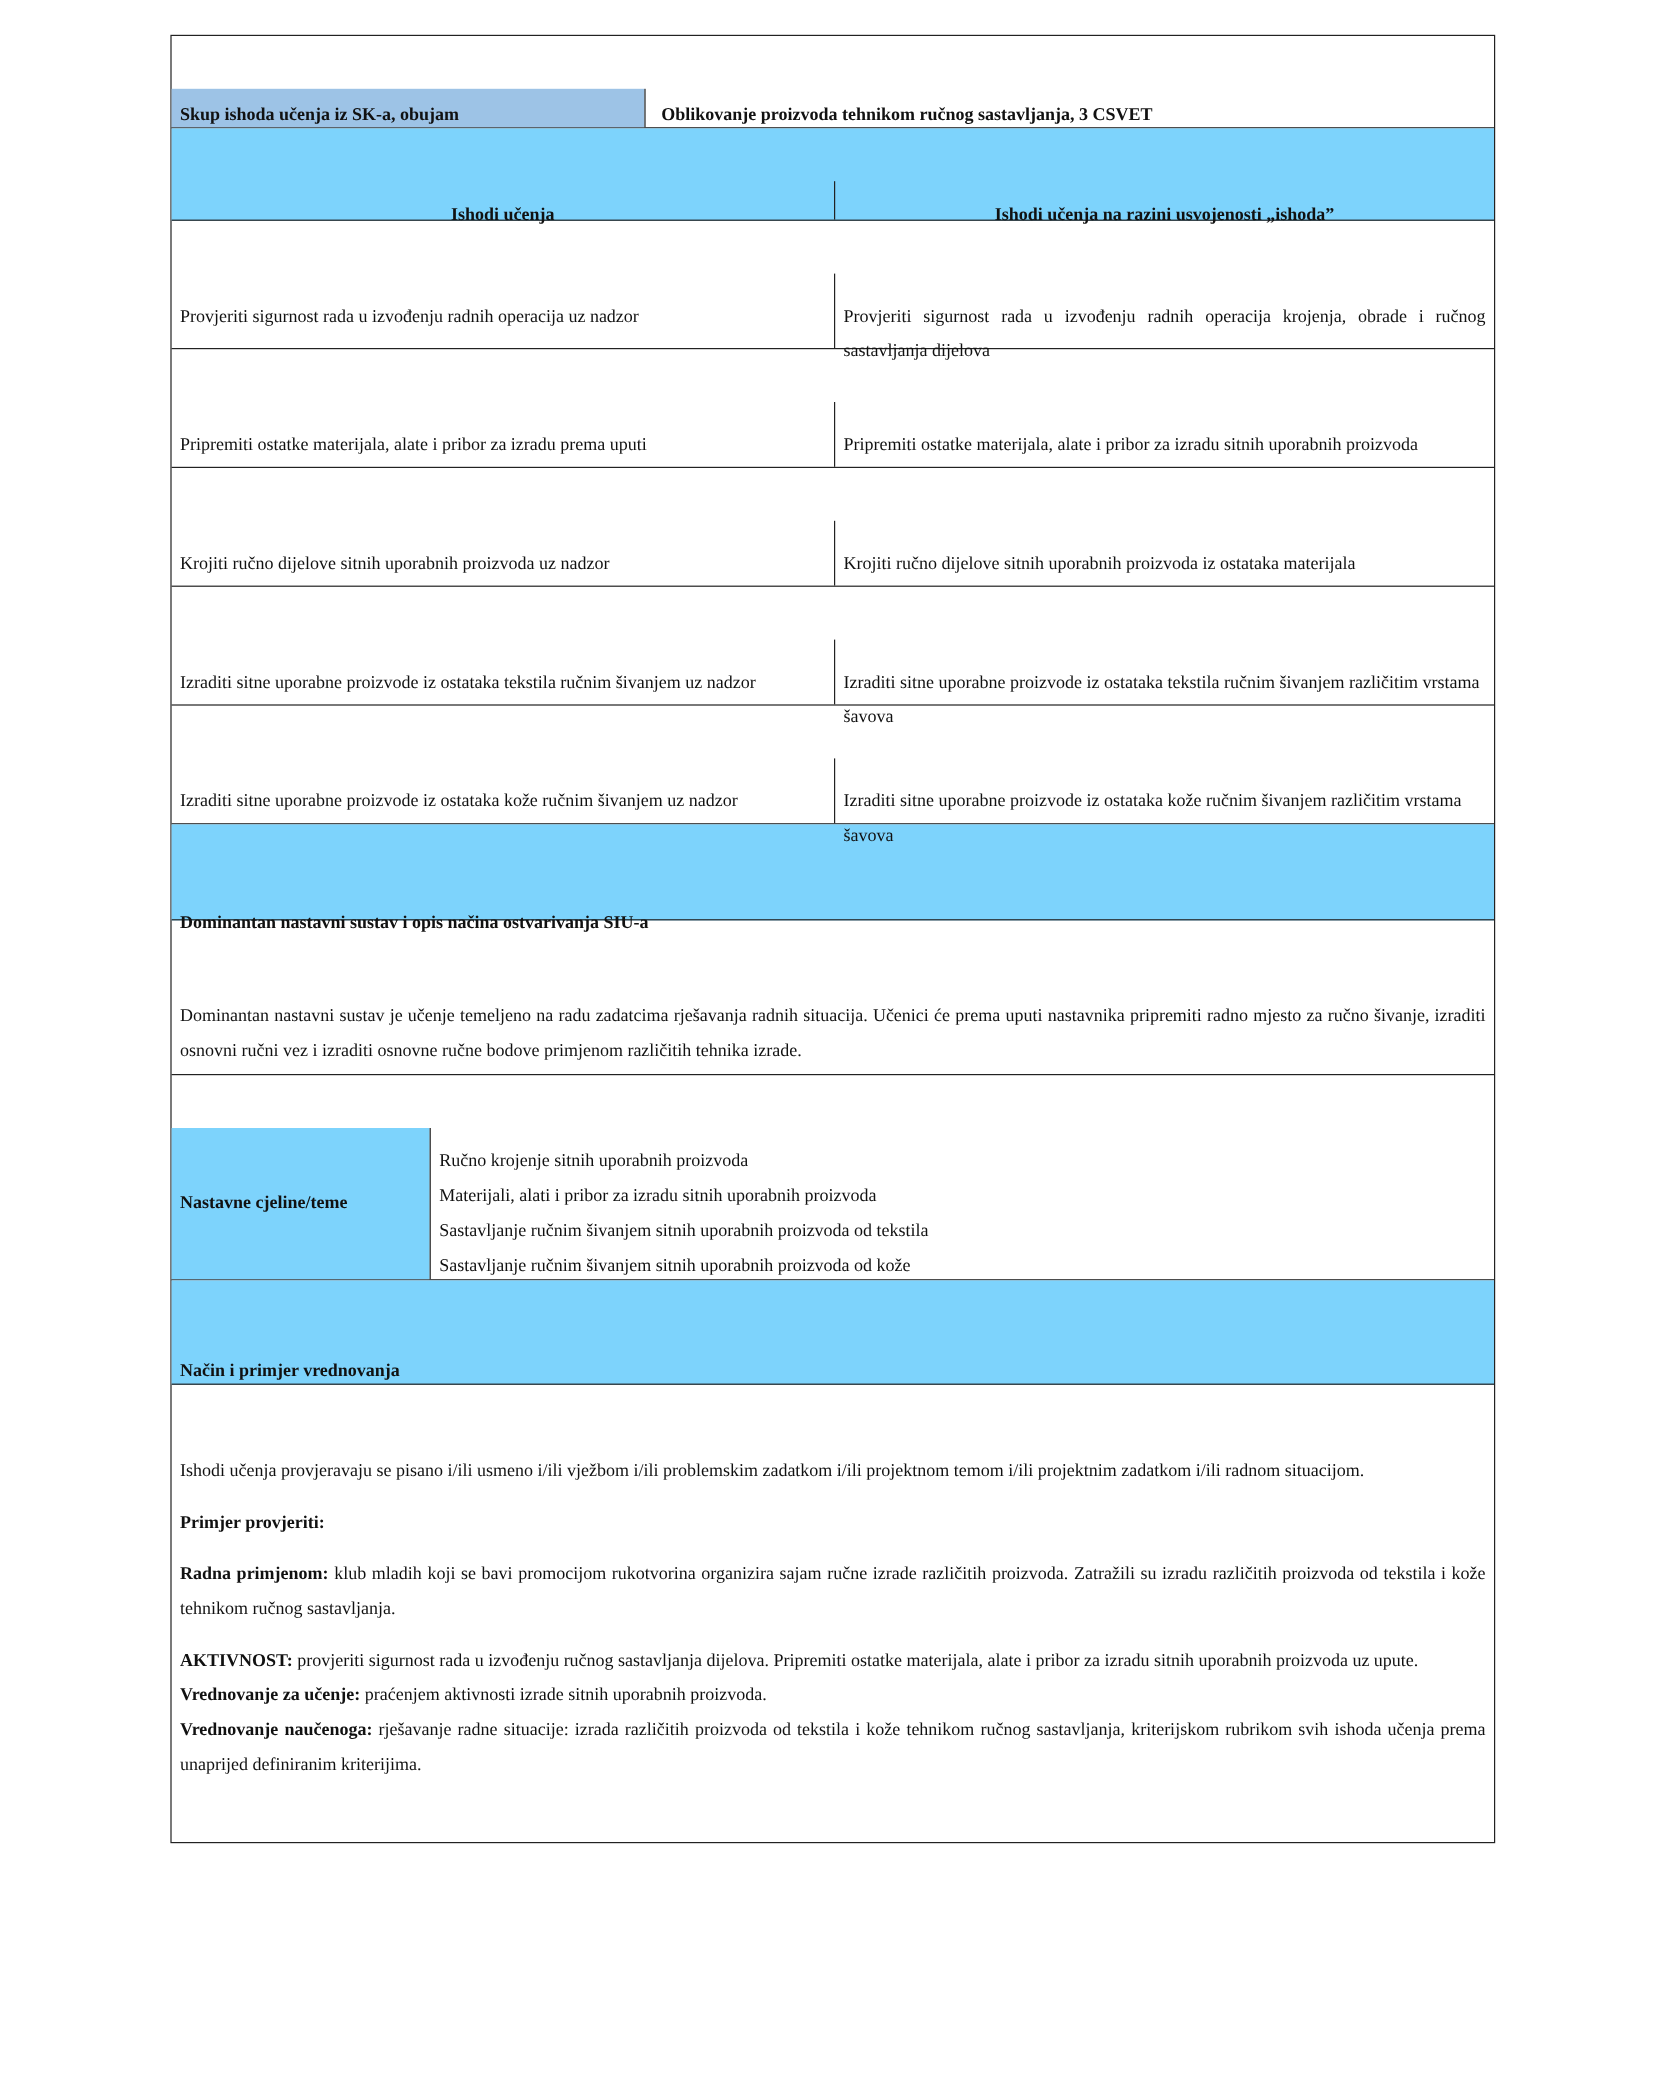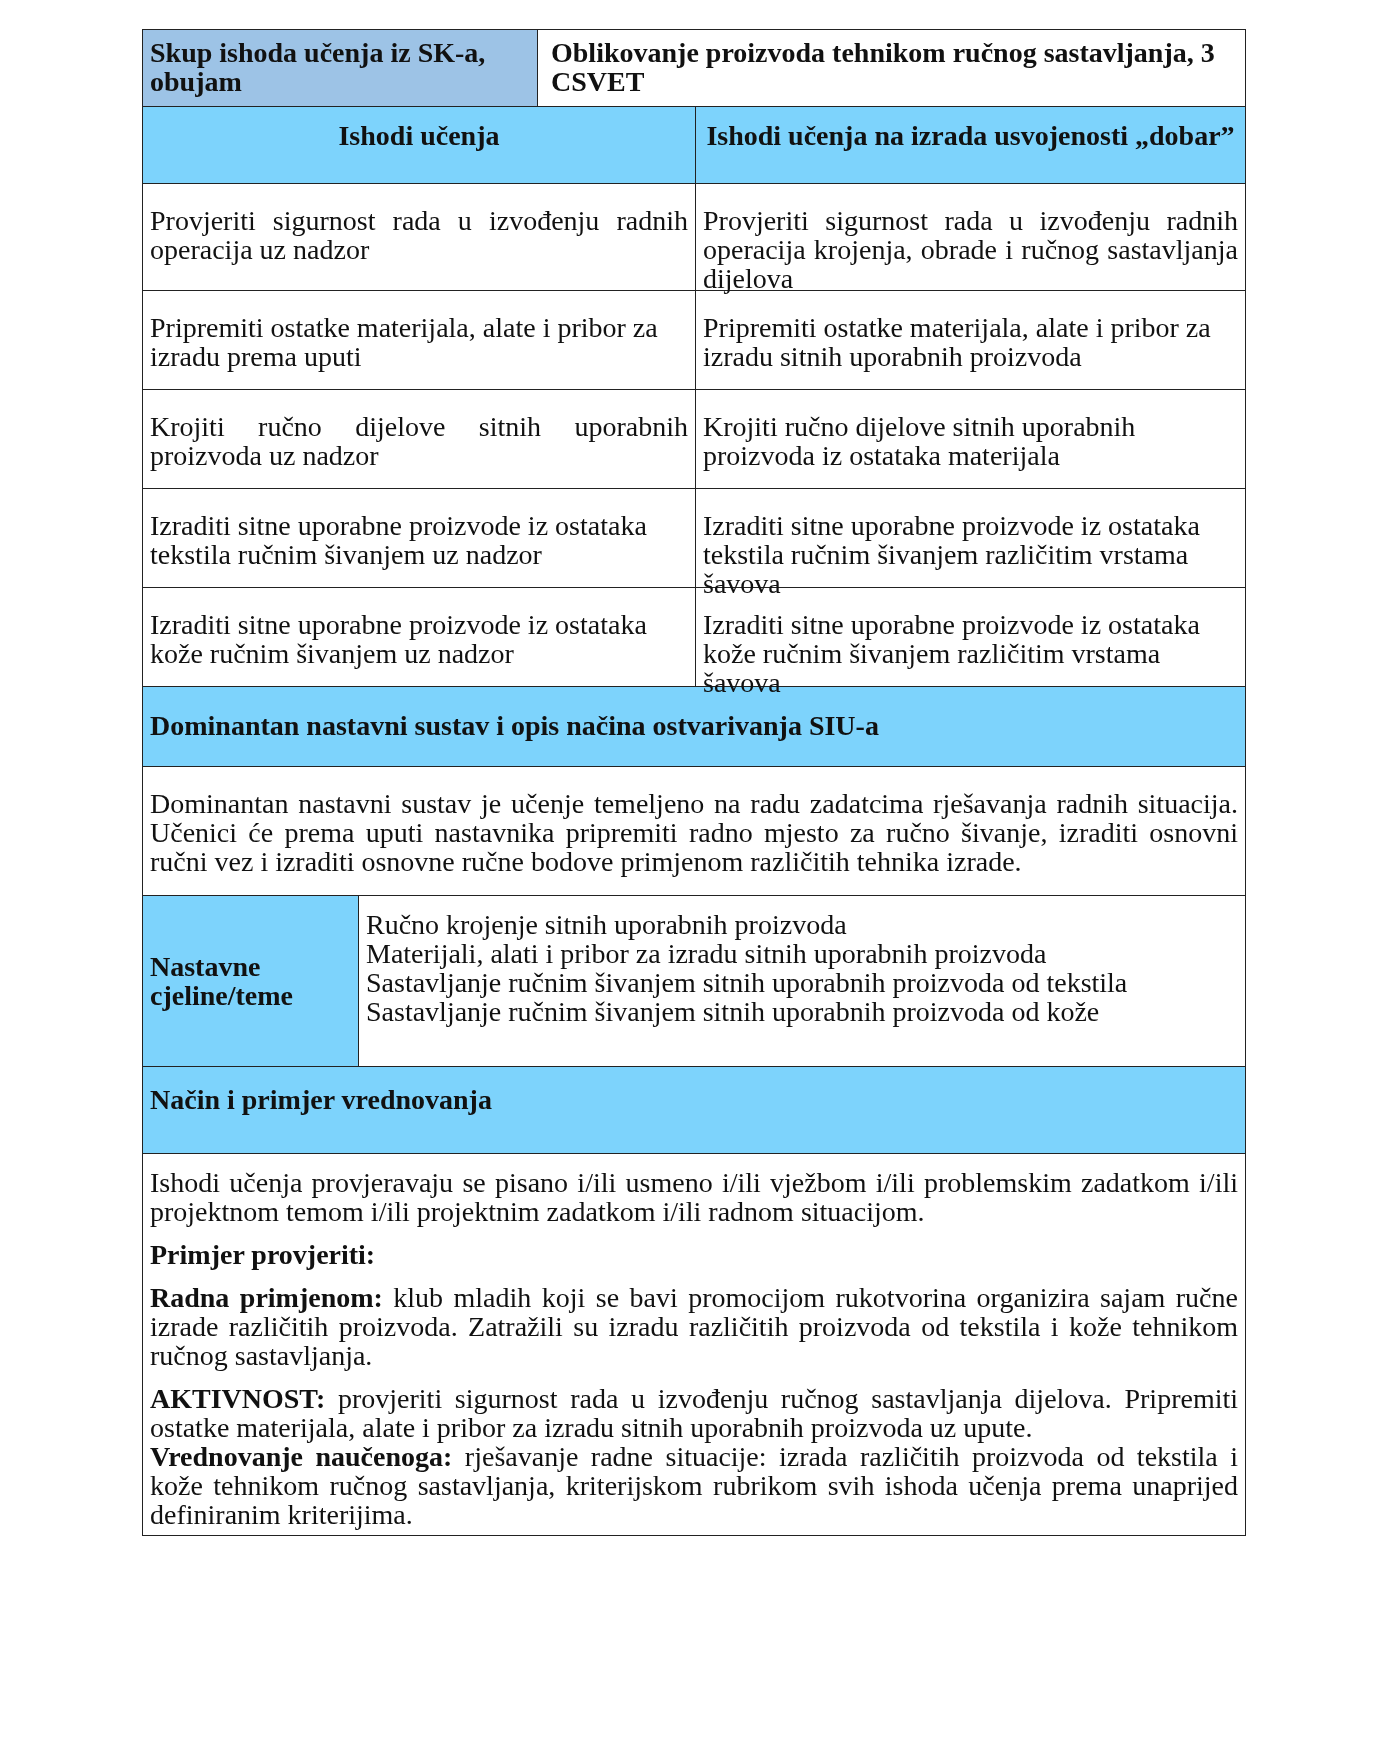--- a/index.html
+++ b/index.html
@@ -2,21 +2,21 @@
 <html><head>
 <meta charset="utf-8">
 <style>
   html, body { margin: 0; padding: 0; background: #ffffff; }
   body { width: 1386px; height: 1743px; position: relative; overflow: hidden;
          font-family: "Liberation Serif", "DejaVu Serif", serif; color: #111; }
   .tbl { position: absolute; left: 142px; top: 29px; width: 1102px;
          border: 1.5px solid #222; border-collapse: collapse; }
   .row { display: flex; border-bottom: 1.5px solid #222; box-sizing: border-box; }
   .row:last-child { border-bottom: none; }
-  .cell { box-sizing: border-box; padding: 8px 7px; font-size: 28px; line-height: 29px; }
+  .cell { box-sizing: border-box; padding: 8px 7px; font-size: 15px; line-height: 29px; margin-top: 44px; }
   .cell + .cell { border-left: 1.5px solid #222; }
   .b { font-weight: bold; }
   .bg-dark { background: #9dc3e6; }
   .bg-light { background: #7dd3fc; }
   .center { text-align: center; }
   .just { text-align: justify; }
   p { margin: 0; }
   .gap { margin-top: 14px; }
 </style>
 </head>
@@ -24,21 +24,21 @@
 
 <div class="tbl">
 
   <div class="row" style="height:77px">
     <div class="cell b bg-dark" style="width:394px">Skup ishoda učenja iz SK-a, obujam</div>
     <div class="cell b" style="flex:1; padding-left:13px">Oblikovanje proizvoda tehnikom ručnog sastavljanja, 3 CSVET</div>
   </div>
 
   <div class="row bg-light" style="height:77px">
     <div class="cell b center" style="width:552px; padding-top:14px">Ishodi učenja</div>
-    <div class="cell b center" style="flex:1; padding-top:14px">Ishodi učenja na izrada usvojenosti „dobar”</div>
+    <div class="cell b center" style="flex:1; padding-top:14px">Ishodi učenja na razini usvojenosti „ishoda”</div>
   </div>
 
   <div class="row" style="height:107px">
     <div class="cell just" style="width:552px; padding-top:22px">Provjeriti sigurnost rada u izvođenju radnih operacija uz nadzor</div>
     <div class="cell just" style="flex:1; padding-top:22px">Provjeriti sigurnost rada u izvođenju radnih operacija krojenja, obrade i ručnog sastavljanja dijelova</div>
   </div>
   <div class="row" style="height:99px">
     <div class="cell" style="width:552px; padding-top:22px">Pripremiti ostatke materijala, alate i pribor za izradu prema uputi</div>
     <div class="cell" style="flex:1; padding-top:22px">Pripremiti ostatke materijala, alate i pribor za izradu sitnih uporabnih proizvoda</div>
   </div>
@@ -77,17 +77,18 @@
   <div class="row bg-light" style="height:87px">
     <div class="cell b" style="flex:1; padding-top:18px">Način i primjer vrednovanja</div>
   </div>
 
   <div class="row" style="height:381px">
     <div class="cell just" style="flex:1; padding-top:14px">
       <p>Ishodi učenja provjeravaju se pisano i/ili usmeno i/ili vježbom i/ili problemskim zadatkom i/ili projektnom temom i/ili projektnim zadatkom i/ili radnom situacijom.</p>
       <p class="gap b">Primjer provjeriti:</p>
       <p class="gap"><span class="b">Radna primjenom:</span><span> klub mladih koji se bavi promocijom rukotvorina organizira sajam ručne izrade različitih proizvoda. Zatražili su izradu različitih proizvoda od tekstila i kože tehnikom ručnog sastavljanja.</span></p>
       <p class="gap"><span class="b">AKTIVNOST:</span><span> provjeriti sigurnost rada u izvođenju ručnog sastavljanja dijelova. Pripremiti ostatke materijala, alate i pribor za izradu sitnih uporabnih proizvoda uz upute.</span></p>
+      <p><span class="b">Vrednovanje za učenje:</span><span> praćenjem aktivnosti izrade sitnih uporabnih proizvoda.</span></p>
       <p><span class="b">Vrednovanje naučenoga:</span><span> rješavanje radne situacije: izrada različitih proizvoda od tekstila i kože tehnikom ručnog sastavljanja, kriterijskom rubrikom svih ishoda učenja prema unaprijed definiranim kriterijima.</span></p>
     </div>
   </div>
 
 </div>
 
 </body></html>

